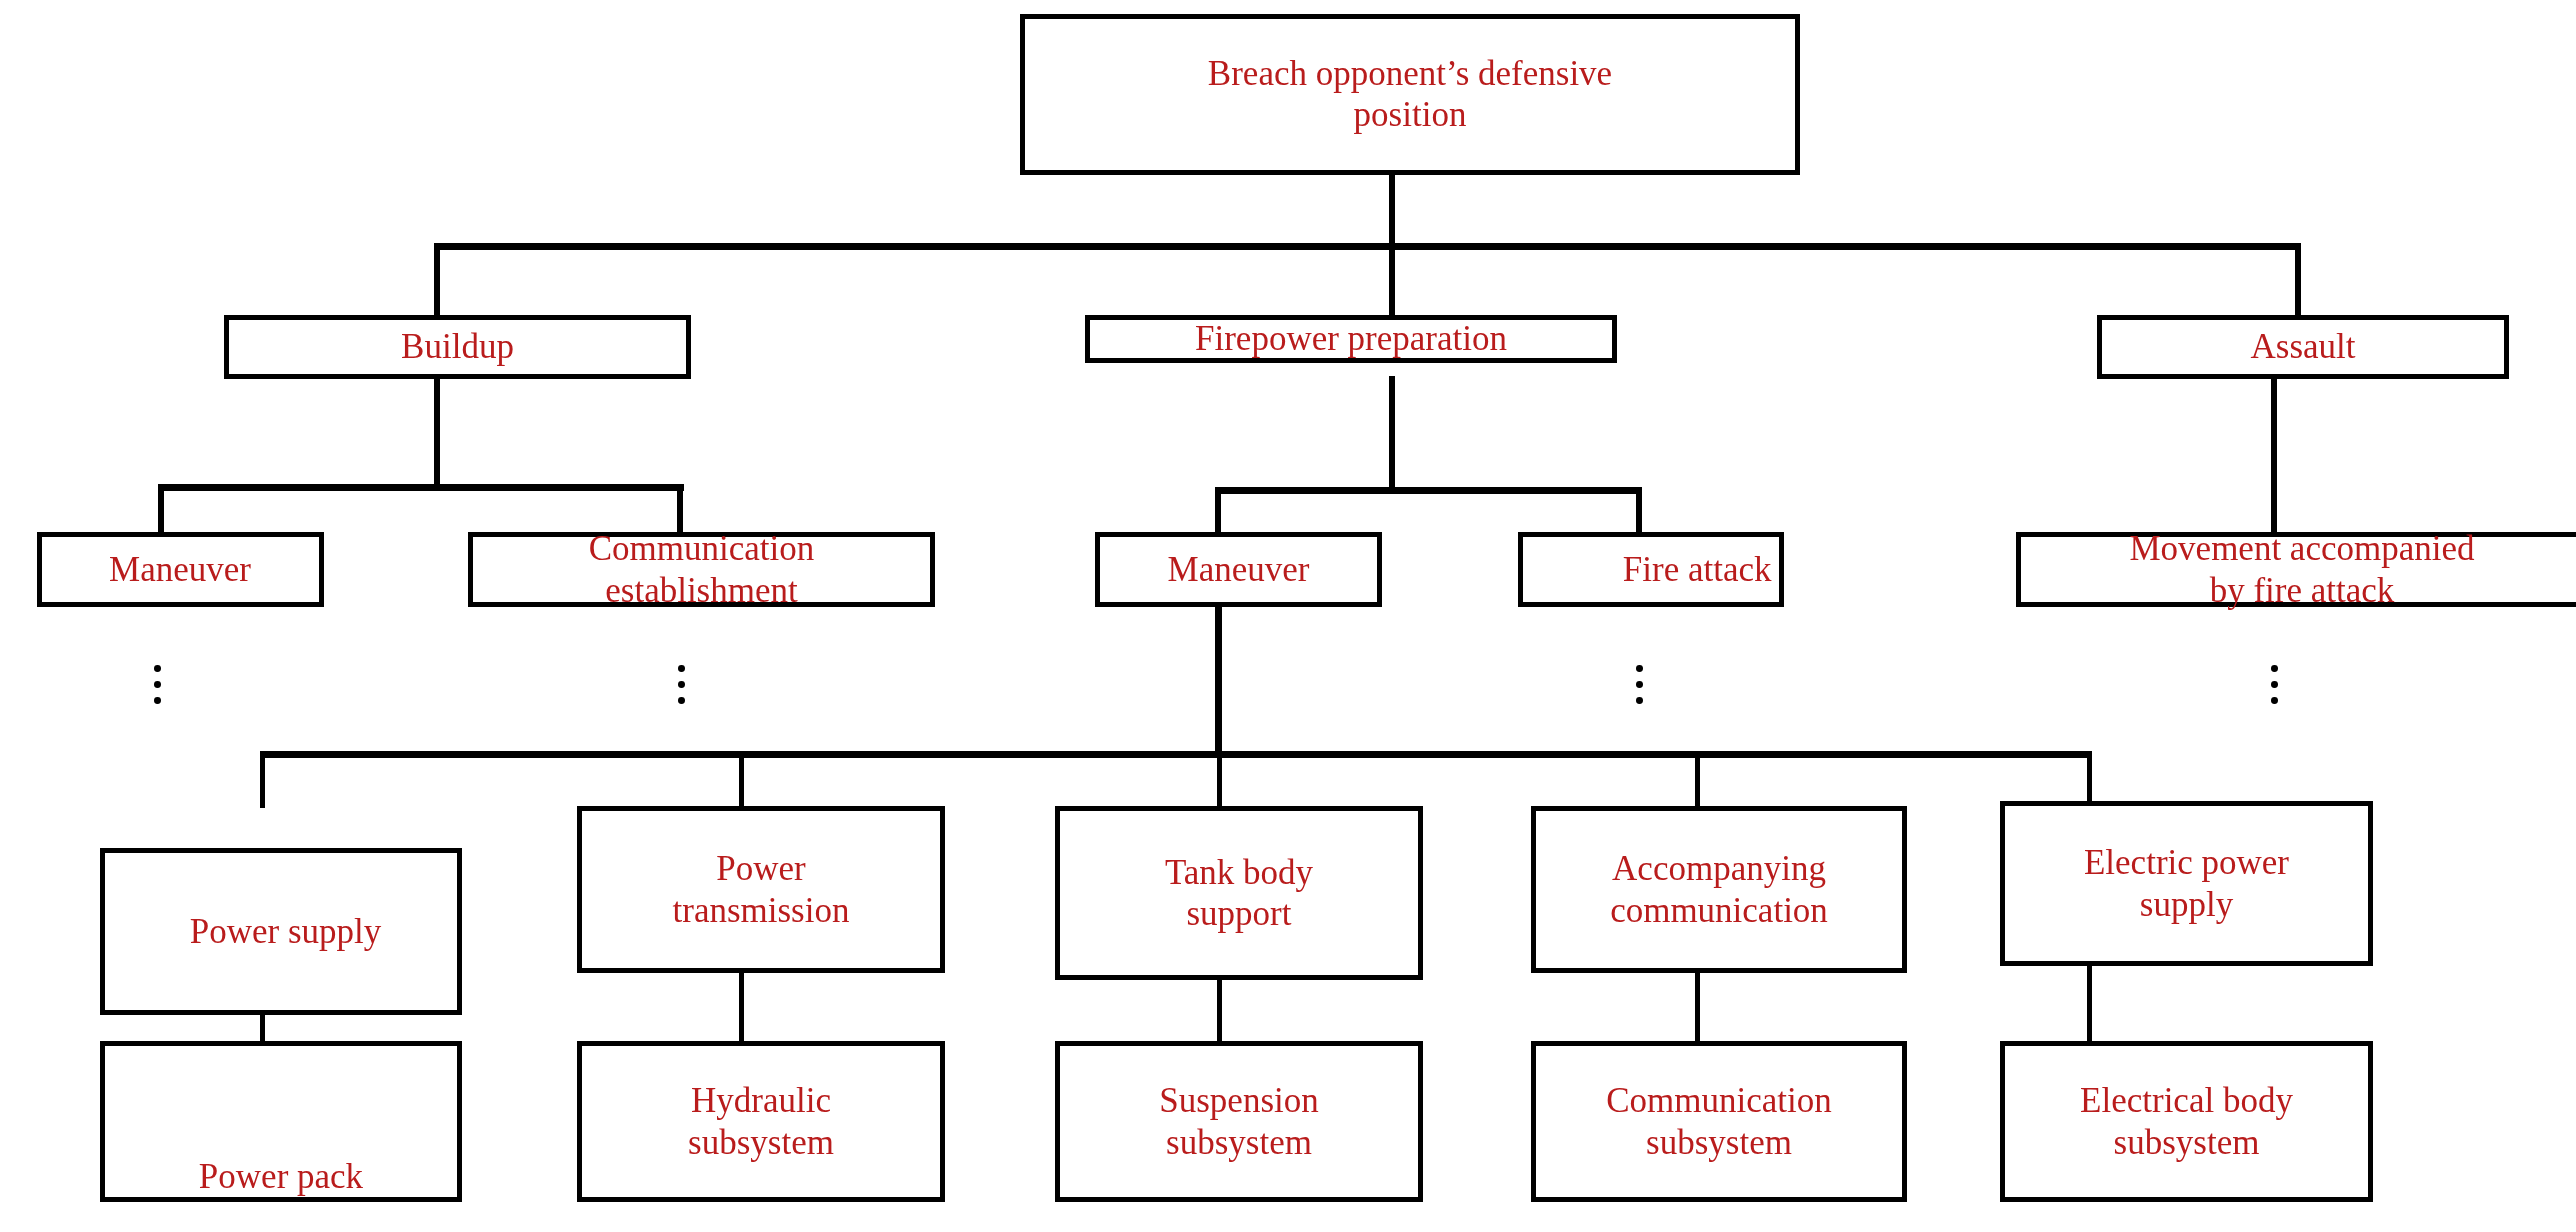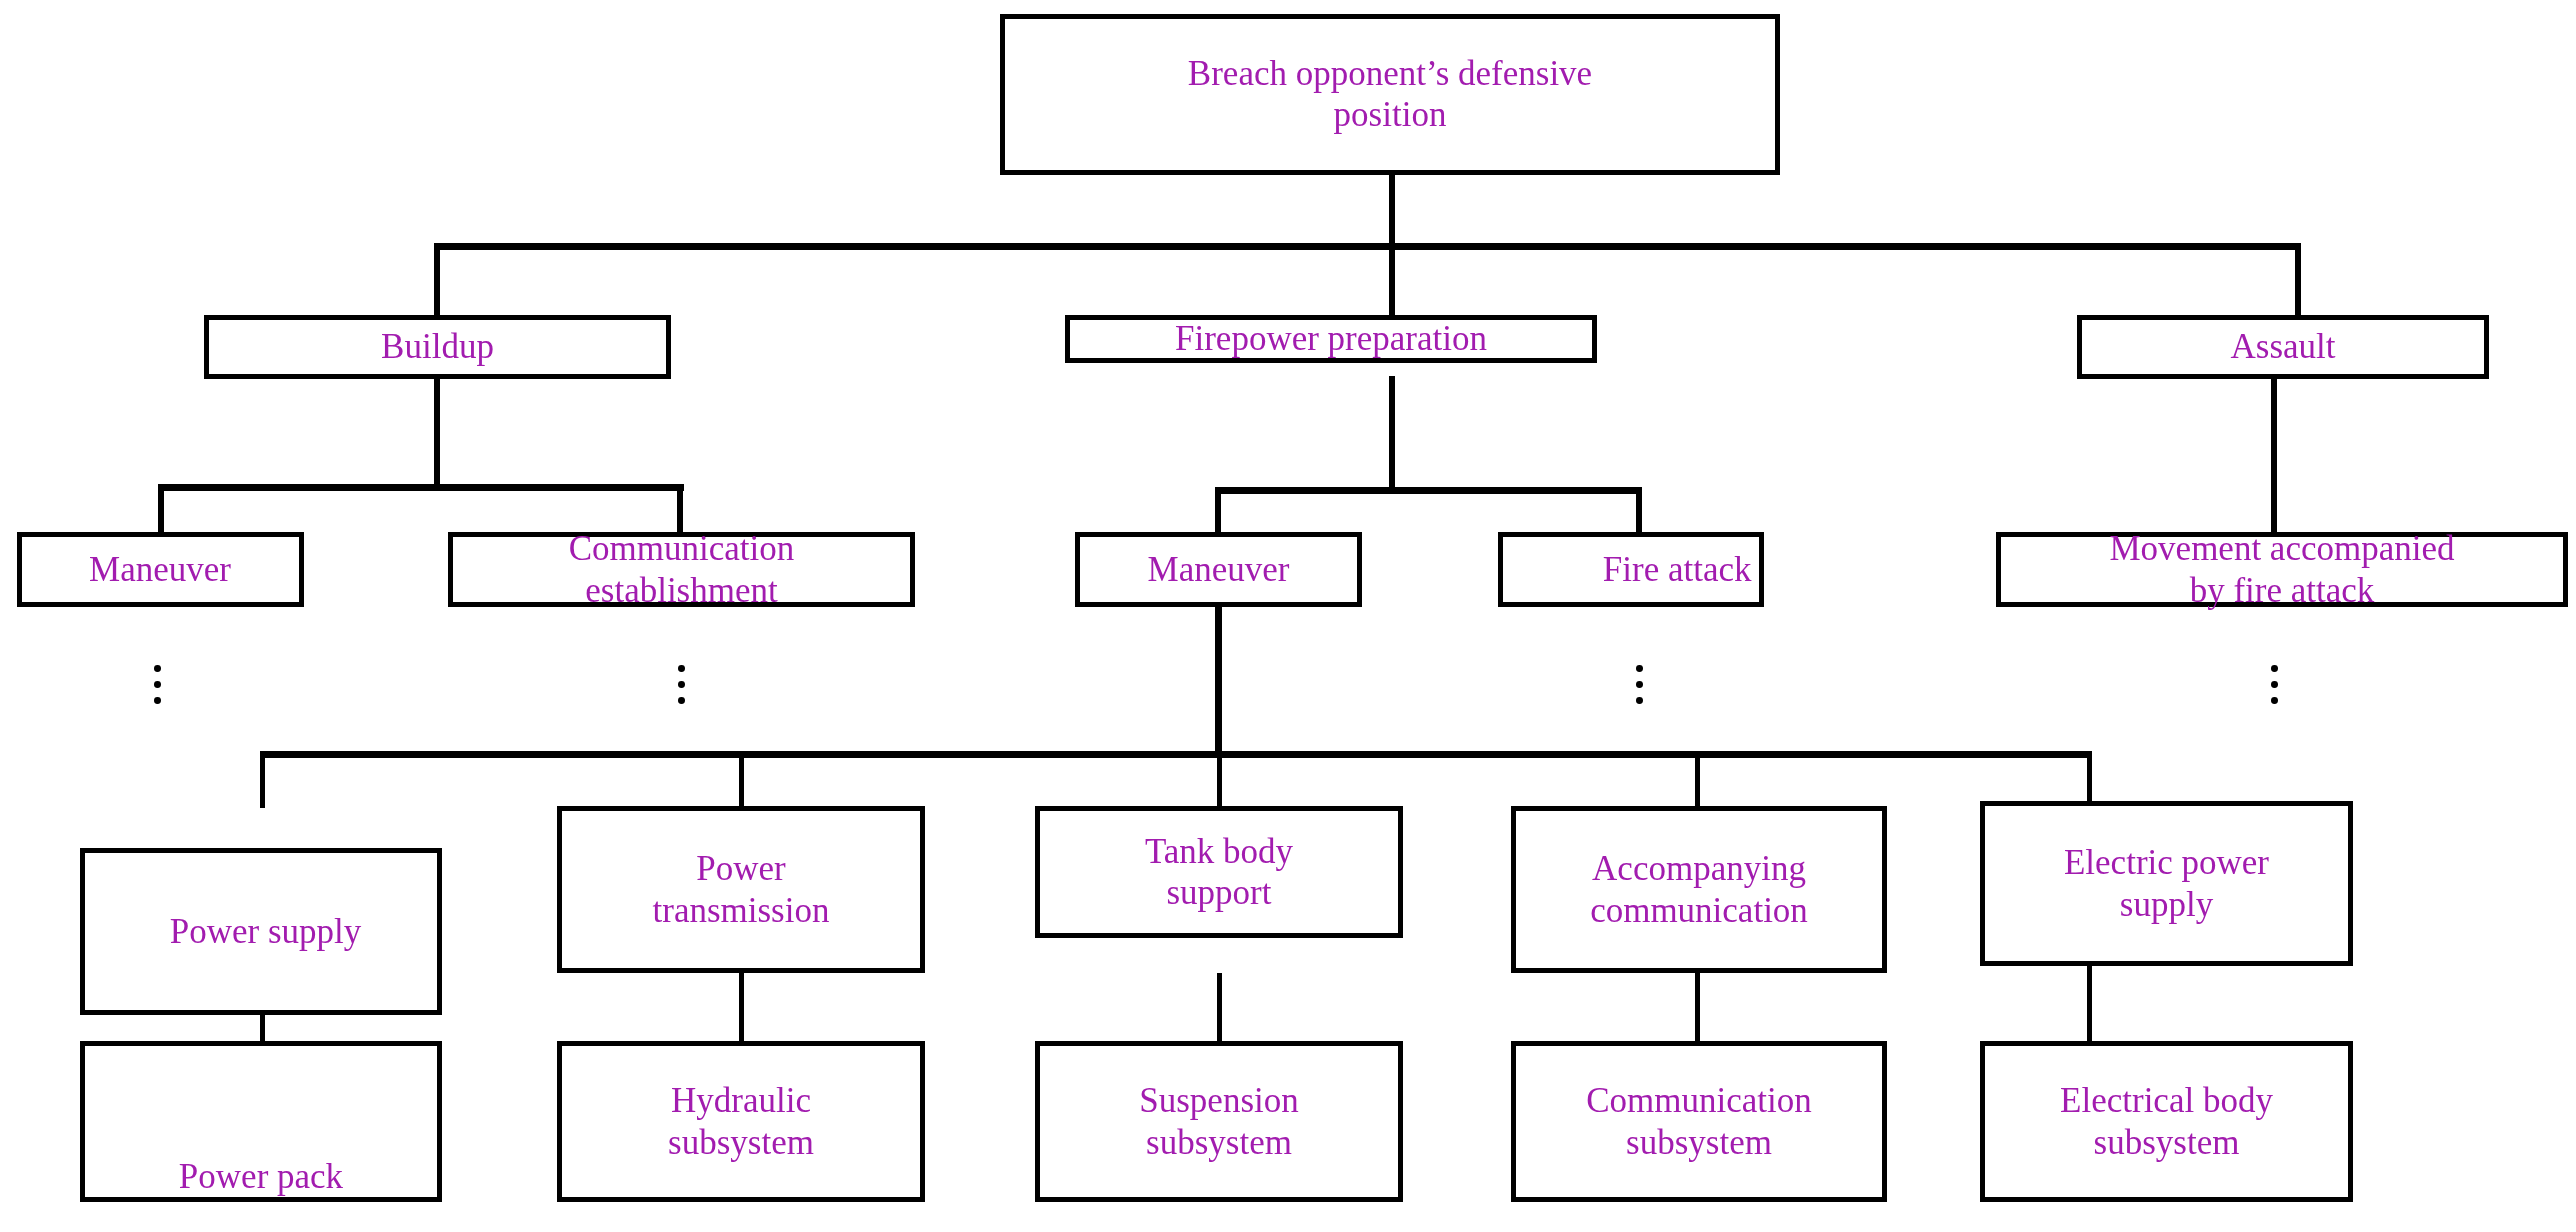--- a/index.html
+++ b/index.html
@@ -12,23 +12,24 @@
   }
   .node{
     position:absolute;
     box-sizing:border-box;
     background:#ffffff;
     border:5.3px solid #000000;
     display:flex;
     align-items:center;
     justify-content:center;
     text-align:center;
-    color:#a21caf;
+    color:#b91c1c;
     line-height:1.18;
     z-index:3;
+    margin-left:20px;
   }
   .node .label{
     display:block;
     padding:0 7.5px;
     white-space:pre-line;
     font-size:35px;
   }
   .edge{
     position:absolute;
     background:#000000;
@@ -143,21 +144,21 @@
 by fire attack</span>
   </div>
 
   <div class="node" style="left:80px;top:848px;width:362px;height:167px;padding-left:9px;">
     <span class="label">Power supply</span>
   </div>
   <div class="node" style="left:557px;top:806px;width:368px;height:167px;">
     <span class="label">Power
 transmission</span>
   </div>
-  <div class="node" style="left:1035px;top:806px;width:368px;height:132px;">
+  <div class="node" style="left:1035px;top:806px;width:368px;height:174px;">
     <span class="label">Tank body
 support</span>
   </div>
   <div class="node" style="left:1511px;top:806px;width:376px;height:167px;">
     <span class="label">Accompanying
 communication</span>
   </div>
   <div class="node" style="left:1980px;top:801px;width:373px;height:165px;">
     <span class="label">Electric power
 supply</span>

